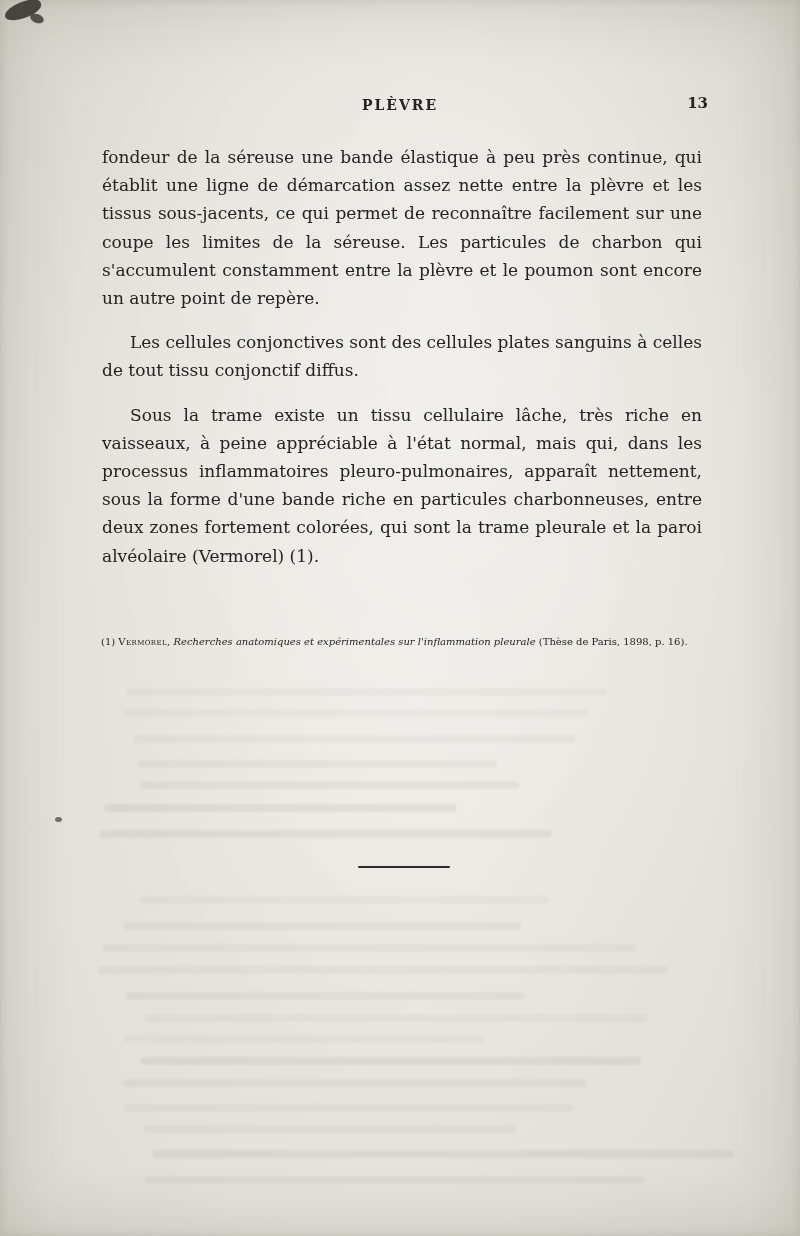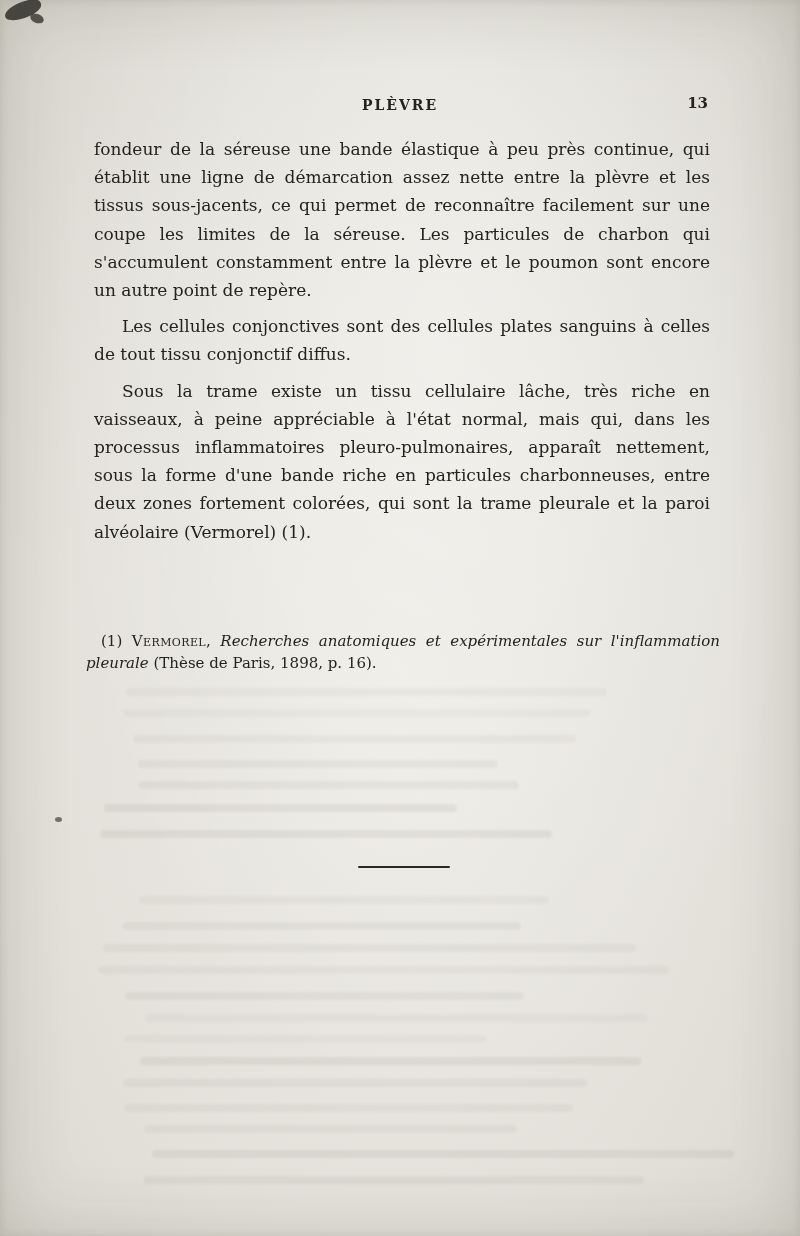--- a/index.html
+++ b/index.html
@@ -36,29 +36,29 @@
 
   
   .body-text {
     position: absolute;
     top: 127px; left: 86px;
     width: 632px;
     font-size: 17px;
     line-height: 28.2px;
     text-align: justify;
   }
-  .body-text p { margin: 8px; text-indent: 28px; }
+  .body-text p { margin: 16px; text-indent: 28px; }
   .body-text p.no-indent { text-indent: 0; }
 
   
   .footnote {
     position: absolute;
     top: 631px; left: 86px;
     width: 634px;
-    font-size: 15px;
+    font-size: 10px;
     line-height: 21.5px;
     text-align: justify;
     text-indent: 15px;
   }
   .footnote .sc { font-variant: small-caps; letter-spacing: 0.4px; }
   .footnote .it { font-style: italic; }
 
   
   .end-rule {
     position: absolute;

